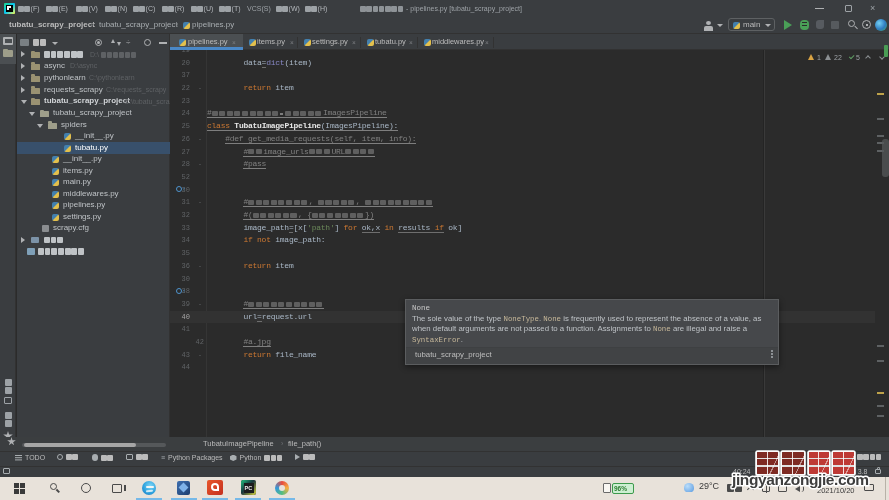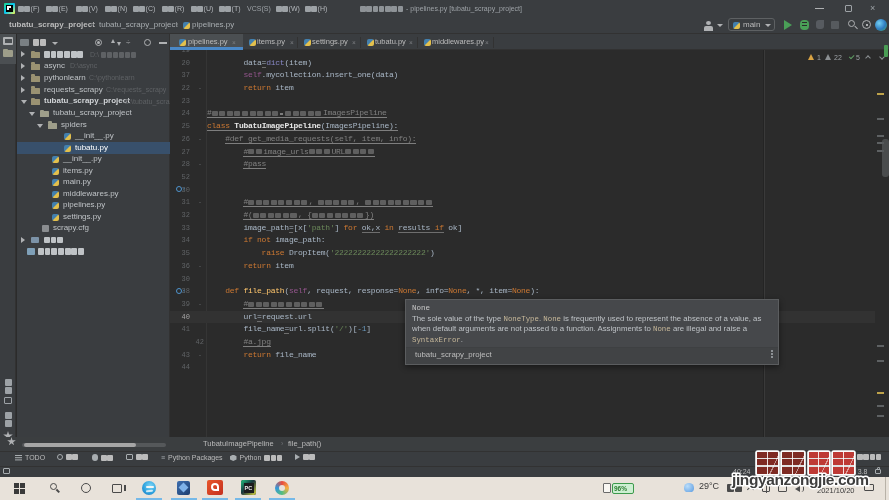--- a/index.html
+++ b/index.html
@@ -197,37 +197,33 @@
 <div class="ln" style="left:2px;top:298.69999999999993px;color:#606366">43</div>
 <div class="ln" style="left:2px;top:311.4px;color:#606366">44</div>
 <div class="fold" style="top:33.99999999999999px">ˇ</div>
 <div class="fold" style="top:84.8px">ˇ</div>
 <div class="fold" style="top:110.2px">ˇ</div>
 <div class="fold" style="top:148.29999999999998px">ˇ</div>
 <div class="fold" style="top:211.79999999999998px">ˇ</div>
 <div class="fold" style="top:249.9px">ˇ</div>
 <div class="fold" style="top:300.69999999999993px">ˇ</div>
 <div class="codeline" style="left:37px;top:6.6px">        data<span style="border-bottom:1px solid #6E6E6E">=</span><span class="bi">dict</span>(item)</div>
-<div class="codeline" style="left:37px;top:19.299999999999997px">        <span class="slf">self</span>.mycollection.insert_one(data)</div>
 <div class="codeline" style="left:37px;top:31.999999999999993px">        <span class="kw">return</span> item</div>
 <div class="codeline" style="left:37px;top:57.4px"><span class="cm ul">#<i style="display:inline-block;width:6.1px;height:5.2px;background:#6B6B6B;margin-right:1.5px;border-radius:1px;vertical-align:baseline;position:relative;top:0.8px;opacity:.82"></i><i style="display:inline-block;width:6.1px;height:5.2px;background:#6B6B6B;margin-right:1.5px;border-radius:1px;vertical-align:baseline;position:relative;top:0.8px;opacity:.82"></i><i style="display:inline-block;width:6.1px;height:5.2px;background:#6B6B6B;margin-right:1.5px;border-radius:1px;vertical-align:baseline;position:relative;top:0.8px;opacity:.82"></i><i style="display:inline-block;width:6.1px;height:5.2px;background:#6B6B6B;margin-right:1.5px;border-radius:1px;vertical-align:baseline;position:relative;top:0.8px;opacity:.82"></i><i style="display:inline-block;width:6.1px;height:5.2px;background:#6B6B6B;margin-right:1.5px;border-radius:1px;vertical-align:baseline;position:relative;top:0.8px;opacity:.82"></i><i style="display:inline-block;width:6.1px;height:5.2px;background:#6B6B6B;margin-right:1.5px;border-radius:1px;vertical-align:baseline;position:relative;top:0.8px;opacity:.82"></i><i style="display:inline-block;width:6.1px;height:5.2px;background:#6B6B6B;margin-right:1.5px;border-radius:1px;vertical-align:baseline;position:relative;top:0.8px;opacity:.82"></i><i style="display:inline-block;width:6.1px;height:5.2px;background:#6B6B6B;margin-right:1.5px;border-radius:1px;vertical-align:baseline;position:relative;top:0.8px;opacity:.82"></i><i style="display:inline-block;width:6.1px;height:5.2px;background:#6B6B6B;margin-right:1.5px;border-radius:1px;vertical-align:baseline;position:relative;top:0.8px;opacity:.82"></i><i style="display:inline-block;width:3px;height:2px;background:#7E7E7E;margin:0 2px 0 0;vertical-align:baseline"></i><i style="display:inline-block;width:6.1px;height:5.2px;background:#6B6B6B;margin-right:1.5px;border-radius:1px;vertical-align:baseline;position:relative;top:0.8px;opacity:.82"></i><i style="display:inline-block;width:6.1px;height:5.2px;background:#6B6B6B;margin-right:1.5px;border-radius:1px;vertical-align:baseline;position:relative;top:0.8px;opacity:.82"></i><i style="display:inline-block;width:6.1px;height:5.2px;background:#6B6B6B;margin-right:1.5px;border-radius:1px;vertical-align:baseline;position:relative;top:0.8px;opacity:.82"></i><i style="display:inline-block;width:6.1px;height:5.2px;background:#6B6B6B;margin-right:1.5px;border-radius:1px;vertical-align:baseline;position:relative;top:0.8px;opacity:.82"></i><i style="display:inline-block;width:6.1px;height:5.2px;background:#6B6B6B;margin-right:1.5px;border-radius:1px;vertical-align:baseline;position:relative;top:0.8px;opacity:.82"></i>ImagesPipeline</span></div>
 <div class="codeline" style="left:37px;top:82.8px">    <span class="cm ul">#def get_media_requests(self, item, info):</span></div>
 <div class="codeline" style="left:37px;top:70.1px"><span class="ul"><span class="kw">class</span> <span style="color:#E8E8E8;font-weight:bold">TubatuImagePipeline</span><span style="color:#A9B7C6">(ImagesPipeline):</span></span></div>
 <div class="codeline" style="left:37px;top:95.5px">        <span class="cm ul">#<i style="display:inline-block;width:6.1px;height:5.2px;background:#6B6B6B;margin-right:1.5px;border-radius:1px;vertical-align:baseline;position:relative;top:0.8px;opacity:.82"></i><i style="display:inline-block;width:6.1px;height:5.2px;background:#6B6B6B;margin-right:1.5px;border-radius:1px;vertical-align:baseline;position:relative;top:0.8px;opacity:.82"></i>image_urls<i style="display:inline-block;width:6.1px;height:5.2px;background:#6B6B6B;margin-right:1.5px;border-radius:1px;vertical-align:baseline;position:relative;top:0.8px;opacity:.82"></i><i style="display:inline-block;width:6.1px;height:5.2px;background:#6B6B6B;margin-right:1.5px;border-radius:1px;vertical-align:baseline;position:relative;top:0.8px;opacity:.82"></i><i style="display:inline-block;width:6.1px;height:5.2px;background:#6B6B6B;margin-right:1.5px;border-radius:1px;vertical-align:baseline;position:relative;top:0.8px;opacity:.82"></i>URL<i style="display:inline-block;width:6.1px;height:5.2px;background:#6B6B6B;margin-right:1.5px;border-radius:1px;vertical-align:baseline;position:relative;top:0.8px;opacity:.82"></i><i style="display:inline-block;width:6.1px;height:5.2px;background:#6B6B6B;margin-right:1.5px;border-radius:1px;vertical-align:baseline;position:relative;top:0.8px;opacity:.82"></i><i style="display:inline-block;width:6.1px;height:5.2px;background:#6B6B6B;margin-right:1.5px;border-radius:1px;vertical-align:baseline;position:relative;top:0.8px;opacity:.82"></i><i style="display:inline-block;width:6.1px;height:5.2px;background:#6B6B6B;margin-right:1.5px;border-radius:1px;vertical-align:baseline;position:relative;top:0.8px;opacity:.82"></i></span></div>
 <div class="codeline" style="left:37px;top:108.2px">        <span class="cm ul">#pass</span></div>
 <div class="codeline" style="left:37px;top:146.29999999999998px">        <span class="cm ul">#<i style="display:inline-block;width:6.1px;height:5.2px;background:#6B6B6B;margin-right:1.5px;border-radius:1px;vertical-align:baseline;position:relative;top:0.8px;opacity:.82"></i><i style="display:inline-block;width:6.1px;height:5.2px;background:#6B6B6B;margin-right:1.5px;border-radius:1px;vertical-align:baseline;position:relative;top:0.8px;opacity:.82"></i><i style="display:inline-block;width:6.1px;height:5.2px;background:#6B6B6B;margin-right:1.5px;border-radius:1px;vertical-align:baseline;position:relative;top:0.8px;opacity:.82"></i><i style="display:inline-block;width:6.1px;height:5.2px;background:#6B6B6B;margin-right:1.5px;border-radius:1px;vertical-align:baseline;position:relative;top:0.8px;opacity:.82"></i><i style="display:inline-block;width:6.1px;height:5.2px;background:#6B6B6B;margin-right:1.5px;border-radius:1px;vertical-align:baseline;position:relative;top:0.8px;opacity:.82"></i><i style="display:inline-block;width:6.1px;height:5.2px;background:#6B6B6B;margin-right:1.5px;border-radius:1px;vertical-align:baseline;position:relative;top:0.8px;opacity:.82"></i><i style="display:inline-block;width:6.1px;height:5.2px;background:#6B6B6B;margin-right:1.5px;border-radius:1px;vertical-align:baseline;position:relative;top:0.8px;opacity:.82"></i><i style="display:inline-block;width:6.1px;height:5.2px;background:#6B6B6B;margin-right:1.5px;border-radius:1px;vertical-align:baseline;position:relative;top:0.8px;opacity:.82"></i>, <i style="display:inline-block;width:6.1px;height:5.2px;background:#6B6B6B;margin-right:1.5px;border-radius:1px;vertical-align:baseline;position:relative;top:0.8px;opacity:.82"></i><i style="display:inline-block;width:6.1px;height:5.2px;background:#6B6B6B;margin-right:1.5px;border-radius:1px;vertical-align:baseline;position:relative;top:0.8px;opacity:.82"></i><i style="display:inline-block;width:6.1px;height:5.2px;background:#6B6B6B;margin-right:1.5px;border-radius:1px;vertical-align:baseline;position:relative;top:0.8px;opacity:.82"></i><i style="display:inline-block;width:6.1px;height:5.2px;background:#6B6B6B;margin-right:1.5px;border-radius:1px;vertical-align:baseline;position:relative;top:0.8px;opacity:.82"></i><i style="display:inline-block;width:6.1px;height:5.2px;background:#6B6B6B;margin-right:1.5px;border-radius:1px;vertical-align:baseline;position:relative;top:0.8px;opacity:.82"></i>, <i style="display:inline-block;width:6.1px;height:5.2px;background:#6B6B6B;margin-right:1.5px;border-radius:1px;vertical-align:baseline;position:relative;top:0.8px;opacity:.82"></i><i style="display:inline-block;width:6.1px;height:5.2px;background:#6B6B6B;margin-right:1.5px;border-radius:1px;vertical-align:baseline;position:relative;top:0.8px;opacity:.82"></i><i style="display:inline-block;width:6.1px;height:5.2px;background:#6B6B6B;margin-right:1.5px;border-radius:1px;vertical-align:baseline;position:relative;top:0.8px;opacity:.82"></i><i style="display:inline-block;width:6.1px;height:5.2px;background:#6B6B6B;margin-right:1.5px;border-radius:1px;vertical-align:baseline;position:relative;top:0.8px;opacity:.82"></i><i style="display:inline-block;width:6.1px;height:5.2px;background:#6B6B6B;margin-right:1.5px;border-radius:1px;vertical-align:baseline;position:relative;top:0.8px;opacity:.82"></i><i style="display:inline-block;width:6.1px;height:5.2px;background:#6B6B6B;margin-right:1.5px;border-radius:1px;vertical-align:baseline;position:relative;top:0.8px;opacity:.82"></i><i style="display:inline-block;width:6.1px;height:5.2px;background:#6B6B6B;margin-right:1.5px;border-radius:1px;vertical-align:baseline;position:relative;top:0.8px;opacity:.82"></i><i style="display:inline-block;width:6.1px;height:5.2px;background:#6B6B6B;margin-right:1.5px;border-radius:1px;vertical-align:baseline;position:relative;top:0.8px;opacity:.82"></i><i style="display:inline-block;width:6.1px;height:5.2px;background:#6B6B6B;margin-right:1.5px;border-radius:1px;vertical-align:baseline;position:relative;top:0.8px;opacity:.82"></i></span></div>
 <div class="codeline" style="left:37px;top:159.0px">        <span class="cm ul">#(<i style="display:inline-block;width:6.1px;height:5.2px;background:#6B6B6B;margin-right:1.5px;border-radius:1px;vertical-align:baseline;position:relative;top:0.8px;opacity:.82"></i><i style="display:inline-block;width:6.1px;height:5.2px;background:#6B6B6B;margin-right:1.5px;border-radius:1px;vertical-align:baseline;position:relative;top:0.8px;opacity:.82"></i><i style="display:inline-block;width:6.1px;height:5.2px;background:#6B6B6B;margin-right:1.5px;border-radius:1px;vertical-align:baseline;position:relative;top:0.8px;opacity:.82"></i><i style="display:inline-block;width:6.1px;height:5.2px;background:#6B6B6B;margin-right:1.5px;border-radius:1px;vertical-align:baseline;position:relative;top:0.8px;opacity:.82"></i><i style="display:inline-block;width:6.1px;height:5.2px;background:#6B6B6B;margin-right:1.5px;border-radius:1px;vertical-align:baseline;position:relative;top:0.8px;opacity:.82"></i><i style="display:inline-block;width:6.1px;height:5.2px;background:#6B6B6B;margin-right:1.5px;border-radius:1px;vertical-align:baseline;position:relative;top:0.8px;opacity:.82"></i>, {<i style="display:inline-block;width:6.1px;height:5.2px;background:#6B6B6B;margin-right:1.5px;border-radius:1px;vertical-align:baseline;position:relative;top:0.8px;opacity:.82"></i><i style="display:inline-block;width:6.1px;height:5.2px;background:#6B6B6B;margin-right:1.5px;border-radius:1px;vertical-align:baseline;position:relative;top:0.8px;opacity:.82"></i><i style="display:inline-block;width:6.1px;height:5.2px;background:#6B6B6B;margin-right:1.5px;border-radius:1px;vertical-align:baseline;position:relative;top:0.8px;opacity:.82"></i><i style="display:inline-block;width:6.1px;height:5.2px;background:#6B6B6B;margin-right:1.5px;border-radius:1px;vertical-align:baseline;position:relative;top:0.8px;opacity:.82"></i><i style="display:inline-block;width:6.1px;height:5.2px;background:#6B6B6B;margin-right:1.5px;border-radius:1px;vertical-align:baseline;position:relative;top:0.8px;opacity:.82"></i><i style="display:inline-block;width:6.1px;height:5.2px;background:#6B6B6B;margin-right:1.5px;border-radius:1px;vertical-align:baseline;position:relative;top:0.8px;opacity:.82"></i><i style="display:inline-block;width:6.1px;height:5.2px;background:#6B6B6B;margin-right:1.5px;border-radius:1px;vertical-align:baseline;position:relative;top:0.8px;opacity:.82"></i>})</span></div>
 <div class="codeline" style="left:37px;top:171.7px">        image_path<span style="border-bottom:1px solid #6E6E6E">=</span>[x[<span class="st">'path'</span>] <span class="kw">for</span> <span style="border-bottom:1px solid #6E6E6E">ok,x</span> <span class="kw">in</span> <span style="border-bottom:1px solid #6E6E6E">results <span class="kw">if</span></span> ok]</div>
 <div class="codeline" style="left:37px;top:184.4px">        <span class="kw">if not</span> image_path:</div>
-<div class="codeline" style="left:37px;top:197.1px">            <span class="kw">raise</span> DropItem(<span class="st">'22222222222222222222'</span>)</div>
 <div class="codeline" style="left:37px;top:209.79999999999998px">        <span class="kw">return</span> item</div>
-<div class="codeline" style="left:37px;top:235.2px">    <span class="kw">def</span> <span class="fn">file_path</span>(<span class="slf">self</span>, request, response=<span class="kw">None</span>, info=<span class="kw">None</span>, *, item=<span class="kw">None</span>):</div>
 <div class="codeline" style="left:37px;top:247.9px">        <span class="cm ul">#<i style="display:inline-block;width:6.1px;height:5.2px;background:#6B6B6B;margin-right:1.5px;border-radius:1px;vertical-align:baseline;position:relative;top:0.8px;opacity:.82"></i><i style="display:inline-block;width:6.1px;height:5.2px;background:#6B6B6B;margin-right:1.5px;border-radius:1px;vertical-align:baseline;position:relative;top:0.8px;opacity:.82"></i><i style="display:inline-block;width:6.1px;height:5.2px;background:#6B6B6B;margin-right:1.5px;border-radius:1px;vertical-align:baseline;position:relative;top:0.8px;opacity:.82"></i><i style="display:inline-block;width:6.1px;height:5.2px;background:#6B6B6B;margin-right:1.5px;border-radius:1px;vertical-align:baseline;position:relative;top:0.8px;opacity:.82"></i><i style="display:inline-block;width:6.1px;height:5.2px;background:#6B6B6B;margin-right:1.5px;border-radius:1px;vertical-align:baseline;position:relative;top:0.8px;opacity:.82"></i><i style="display:inline-block;width:6.1px;height:5.2px;background:#6B6B6B;margin-right:1.5px;border-radius:1px;vertical-align:baseline;position:relative;top:0.8px;opacity:.82"></i><i style="display:inline-block;width:6.1px;height:5.2px;background:#6B6B6B;margin-right:1.5px;border-radius:1px;vertical-align:baseline;position:relative;top:0.8px;opacity:.82"></i><i style="display:inline-block;width:6.1px;height:5.2px;background:#6B6B6B;margin-right:1.5px;border-radius:1px;vertical-align:baseline;position:relative;top:0.8px;opacity:.82"></i><i style="display:inline-block;width:6.1px;height:5.2px;background:#6B6B6B;margin-right:1.5px;border-radius:1px;vertical-align:baseline;position:relative;top:0.8px;opacity:.82"></i><i style="display:inline-block;width:6.1px;height:5.2px;background:#6B6B6B;margin-right:1.5px;border-radius:1px;vertical-align:baseline;position:relative;top:0.8px;opacity:.82"></i></span></div>
 <div class="codeline" style="left:37px;top:260.59999999999997px">        url<span style="border-bottom:1px solid #6E6E6E">=</span>request.url</div>
-<div class="codeline" style="left:37px;top:273.29999999999995px">        file_name<span style="border-bottom:1px solid #6E6E6E">=</span>url.split(<span class="st">'/'</span>)[<span class="nm">-1</span>]</div>
 <div class="codeline" style="left:37px;top:285.99999999999994px">        <span class="cm ul">#a.jpg</span></div>
 <div class="codeline" style="left:37px;top:298.69999999999993px">        <span class="kw">return</span> file_name</div>
 <div class="ab" style="left:6px;top:136.1px;width:6px;height:6px;border:1.2px solid #4E94CE;border-radius:50%"></div>
       <div class="ab" style="left:12.5px;top:136.1px;font-size:6px;color:#4E94CE;line-height:6px">↑</div>
 <div class="ab" style="left:6px;top:237.7px;width:6px;height:6px;border:1.2px solid #4E94CE;border-radius:50%"></div>
       <div class="ab" style="left:12.5px;top:237.7px;font-size:6px;color:#4E94CE;line-height:6px">↑</div>
 </div>
 <div class="ab" style="left:806px;top:53px;width:80px;height:9px;font-size:7px;color:#9DA2A6">
 <div class="ab" style="left:2px;top:1px;width:0;height:0;border-left:3.5px solid transparent;border-right:3.5px solid transparent;border-bottom:6px solid #D9A343"></div>
 <span class="ab" style="left:11px;top:0.5px">1</span>

